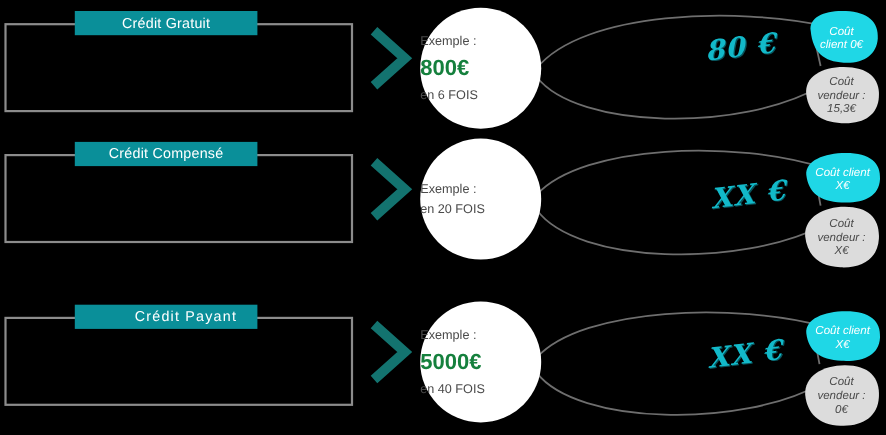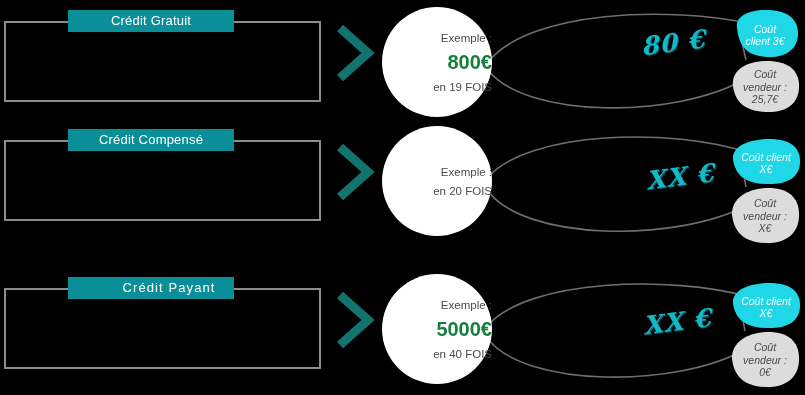--- a/index.html
+++ b/index.html
@@ -47,21 +47,21 @@
 
   
   .circle {
     position: absolute;
     left: 382px; top: 7px;
     width: 110px; height: 110px;
     border-radius: 50%;
     background: #ffffff;
     display: flex;
     flex-direction: column;
-    align-items: flex-end;
+    align-items: flex-start;
     justify-content: center;
     gap: 7px;
     z-index: 4;
   }
   .circle .c-top, .circle .c-bot {
     color: #4a4a4a; font-size: 11.5px; white-space: nowrap;
   }
   .circle .c-amount {
     color: #15803d; font-size: 20px; font-weight: bold; white-space: nowrap;
   }
@@ -113,43 +113,43 @@
 
     <svg class="lens" viewBox="0 0 290 130">
       <path d="M 18,62 C 60,10 200,6 282,24" fill="none" stroke="#6e6e6e" stroke-width="1.6"></path>
       <path d="M 18,70 C 55,118 205,120 277,78" fill="none" stroke="#6e6e6e" stroke-width="1.6"></path>
       <path d="M 272,42 L 276,60" fill="none" stroke="#6e6e6e" stroke-width="1.6"></path>
     </svg>
 
     <div class="circle">
       <div class="c-top">Exemple :</div>
       <div class="c-amount">800€</div>
-      <div class="c-bot">en 19 FOIS</div>
+      <div class="c-bot">en 6 FOIS</div>
     </div>
 
     <div class="hand" style="left:643px; top:28px;">80 €</div>
 
     <div class="blob blob-client" style="left:729px; top:8px; width:72px; height:54px;">
       <svg viewBox="0 0 72 54" style="position:absolute;inset:0;">
         <path d="M8,20 C6,7 22,1 40,2 C60,3 70,12 69,27 C68,42 56,50 38,49 C20,48 10,40 8,20 Z" fill="#1fd7e6"></path>
       </svg>
       <div class="blob-text">
         <span>Coût</span>
-        <span>client 3€</span>
+        <span>client 0€</span>
       </div>
     </div>
 
     <div class="blob blob-vendeur" style="left:727px; top:58px; width:76px; height:58px;">
       <svg viewBox="0 0 76 58" style="position:absolute;inset:0;">
         <path d="M6,28 C4,12 20,3 40,3 C62,3 73,13 72,30 C71,47 58,55 38,54 C18,53 8,44 6,28 Z" fill="#dcdcdc"></path>
       </svg>
       <div class="blob-text">
         <span>Coût</span>
         <span>vendeur :</span>
-        <span>25,7€</span>
+        <span>15,3€</span>
       </div>
     </div>
   </div>
 
   <div class="row row-1">
     <div class="panel"></div>
     <div class="panel-label">Crédit Compensé</div>
 
     <svg class="chevron" viewBox="0 0 42 62">
       <polyline points="6,6 34,31 6,56" fill="none" stroke="#13736f" stroke-width="9"></polyline>

